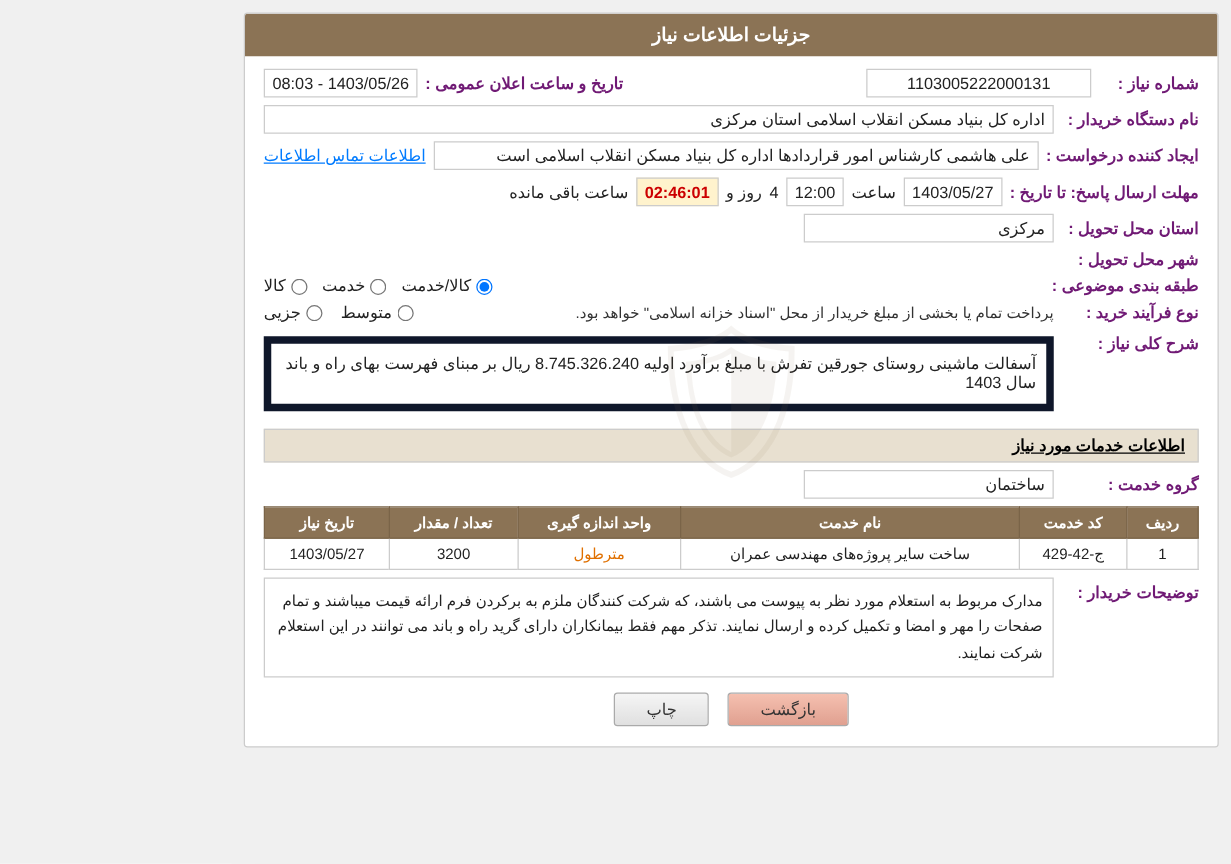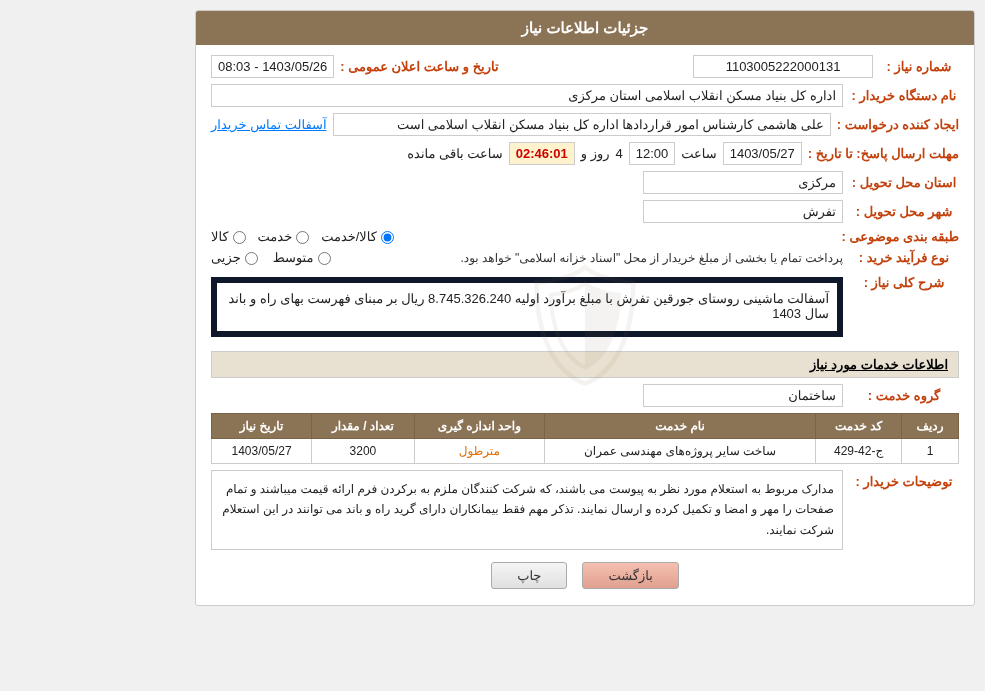--- a/index.html
+++ b/index.html
@@ -34,25 +34,25 @@
       padding: 10px 15px;
     }
     
     .info-row {
       display: flex;
       align-items: center;
       margin-bottom: 6px;
       gap: 6px;
     }
     .label {
-      color: #c2410c;
+      color: #701a75;
       font-weight: bold;
       white-space: nowrap;
       min-width: 110px;
-      text-align: center;
+      text-align: right;
     }
     .value-box {
       border: 1px solid #ccc;
       background: #fff;
       padding: 3px 6px;
       flex: 1;
       min-height: 22px;
     }
     .value-box.wide { flex: 2; }
     
@@ -246,21 +246,21 @@
 
       <div class="info-row">
         <span class="label">نام دستگاه خریدار :</span>
         <div class="value-box wide">اداره کل بنیاد مسکن انقلاب اسلامی استان مرکزی</div>
       </div>
 
       <div class="info-row">
         <span class="label">ایجاد کننده درخواست :</span>
         <div style="flex:1;display:flex;align-items:center;gap:6px;">
           <div class="value-box wide">علی هاشمی کارشناس امور قراردادها اداره کل بنیاد مسکن انقلاب اسلامی است</div>
-          <span class="link-style">آسفالت تماس خریدار</span>
+          <span class="link-style">اطلاعات تماس اطلاعات</span>
         </div>
       </div>
 
       <div class="deadline-row">
         <span class="label">مهلت ارسال پاسخ: تا تاریخ :</span>
         <div class="deadline-fields">
           <div class="date-box">1403/05/27</div>
           <span>ساعت</span>
           <div class="date-box">12:00</div>
           <span>4</span>
@@ -270,21 +270,20 @@
         </div>
       </div>
 
       <div class="info-row">
         <span class="label">استان محل تحویل :</span>
         <div class="value-box" style="max-width:200px;">مرکزی</div>
       </div>
 
       <div class="info-row">
         <span class="label">شهر محل تحویل :</span>
-        <div class="value-box" style="max-width:200px;">تفرش</div>
       </div>
 
       <div class="info-row">
         <span class="label">طبقه بندی موضوعی :</span>
         <div class="radio-group">
           <div class="radio-item">
             <input type="radio" name="category" checked="" style="">
             <span>کالا/خدمت</span>
           </div>
           <div class="radio-item">

